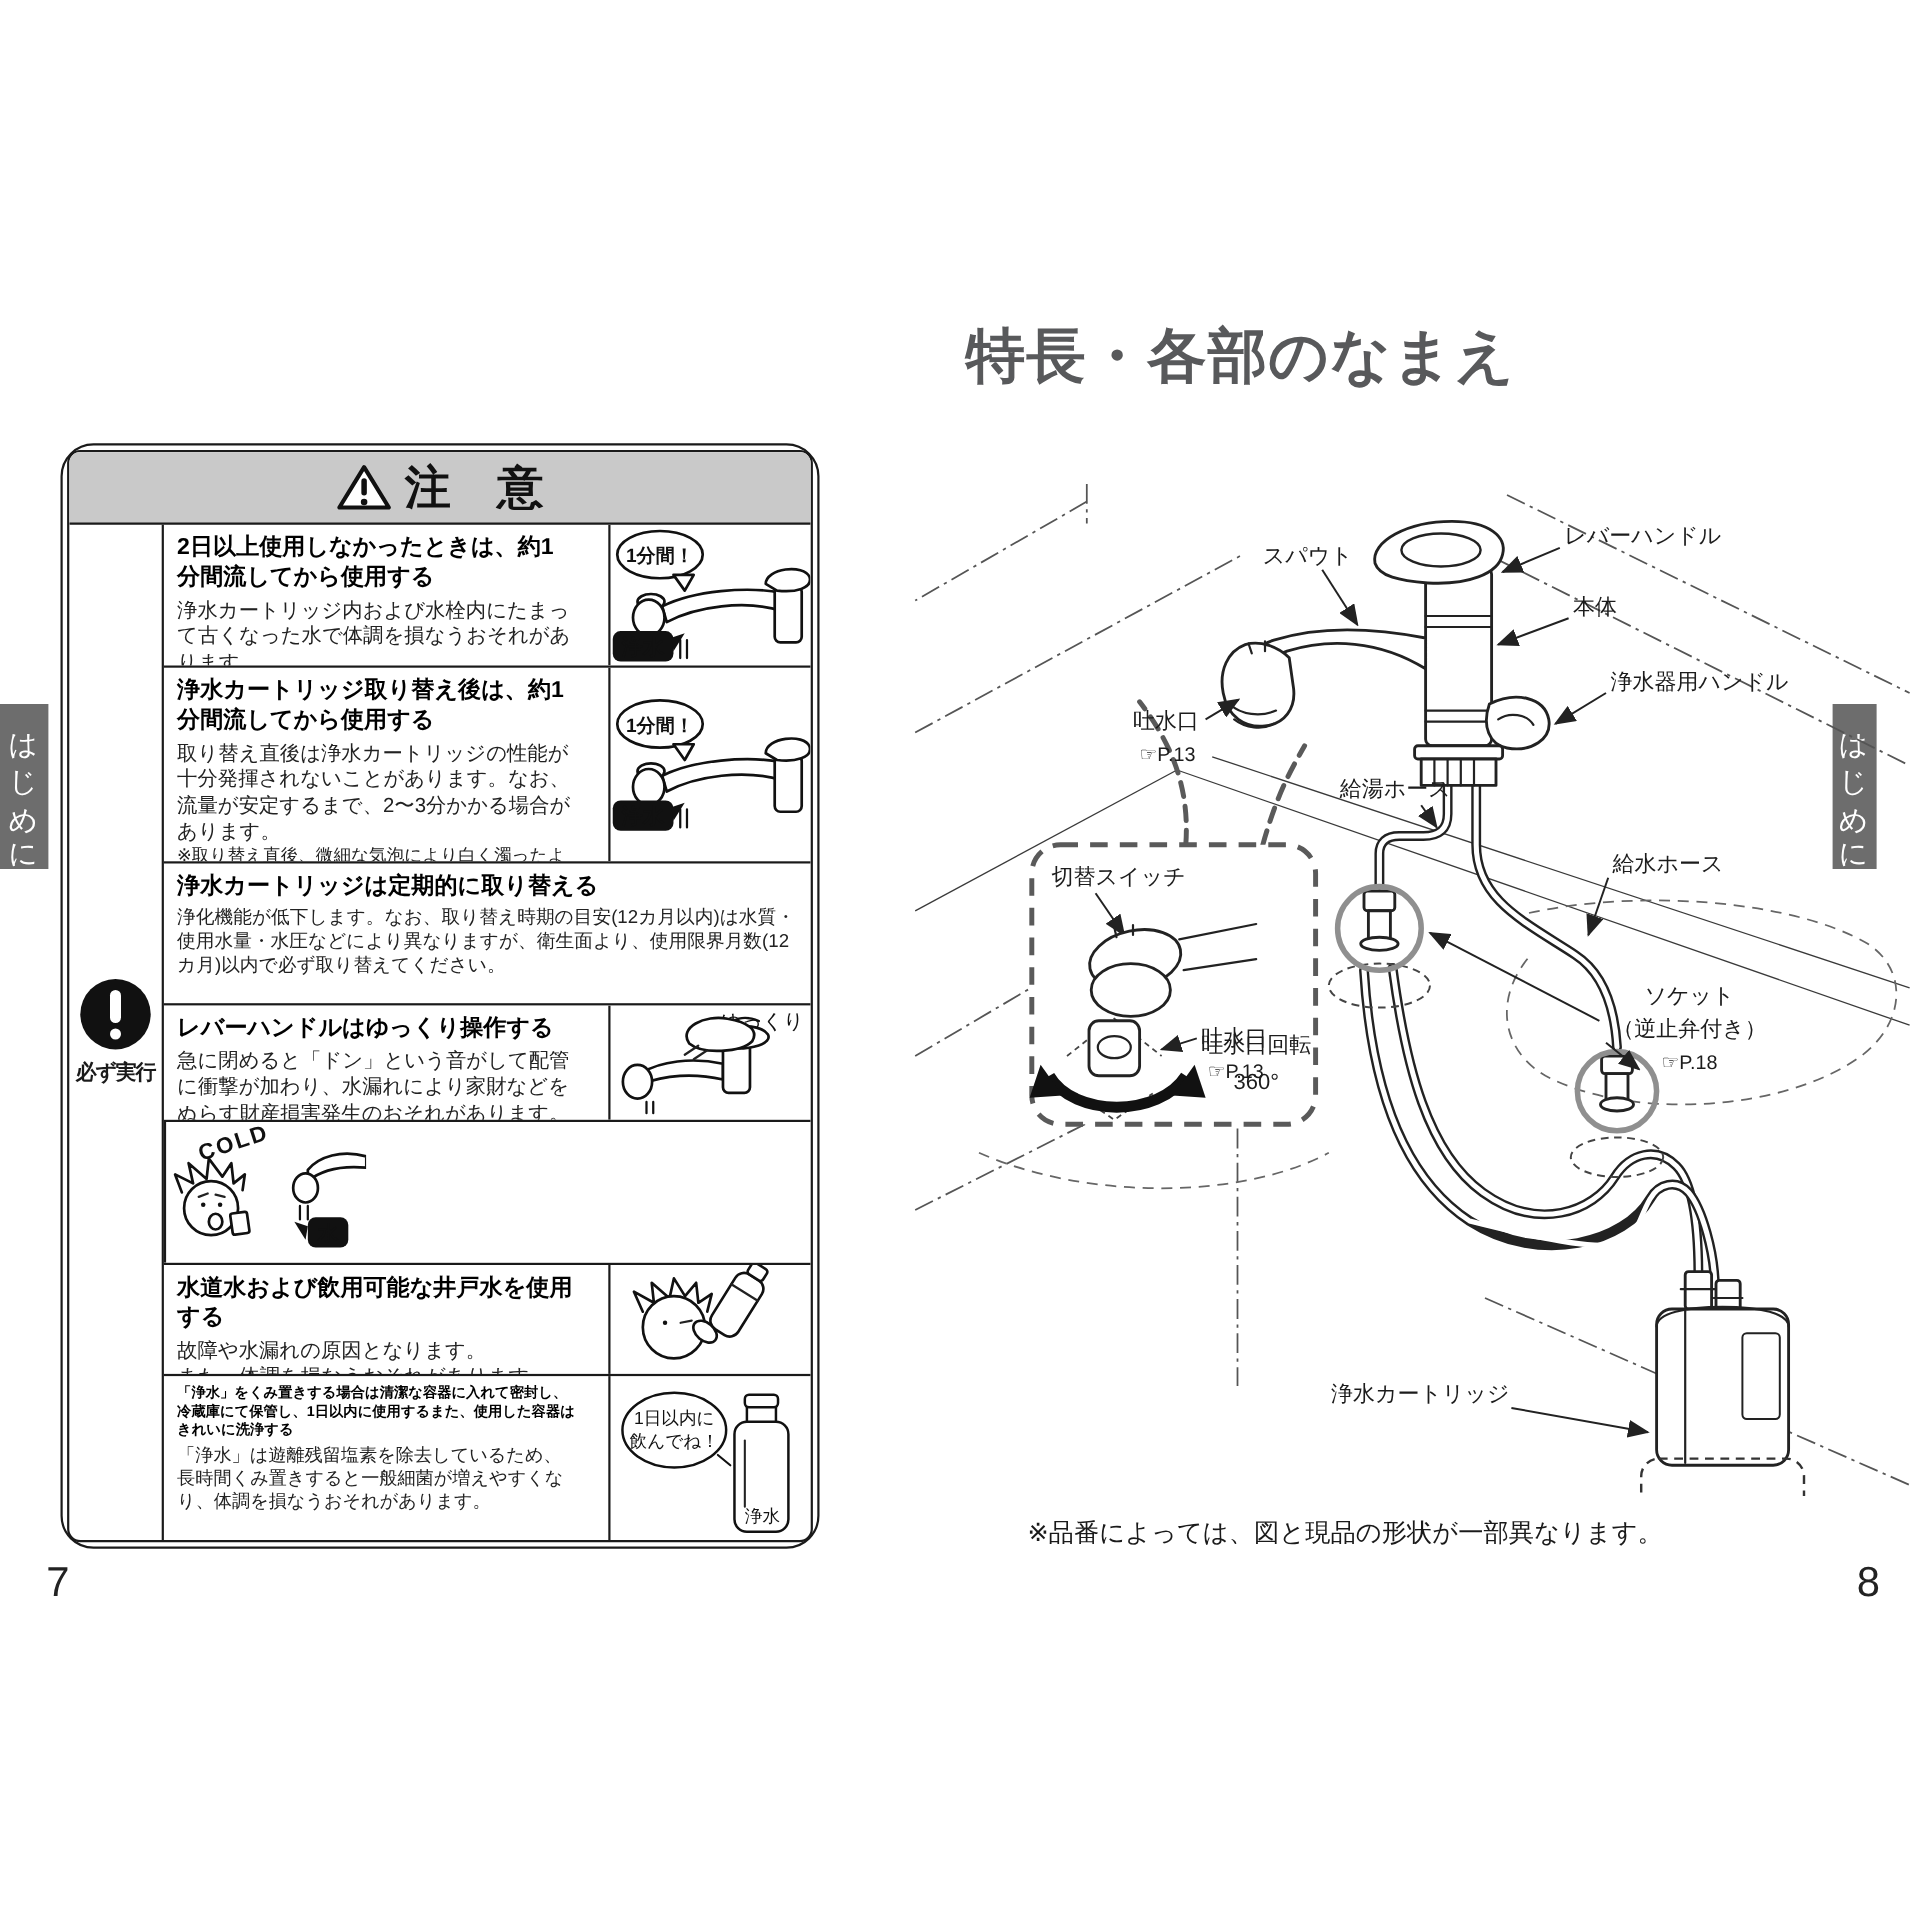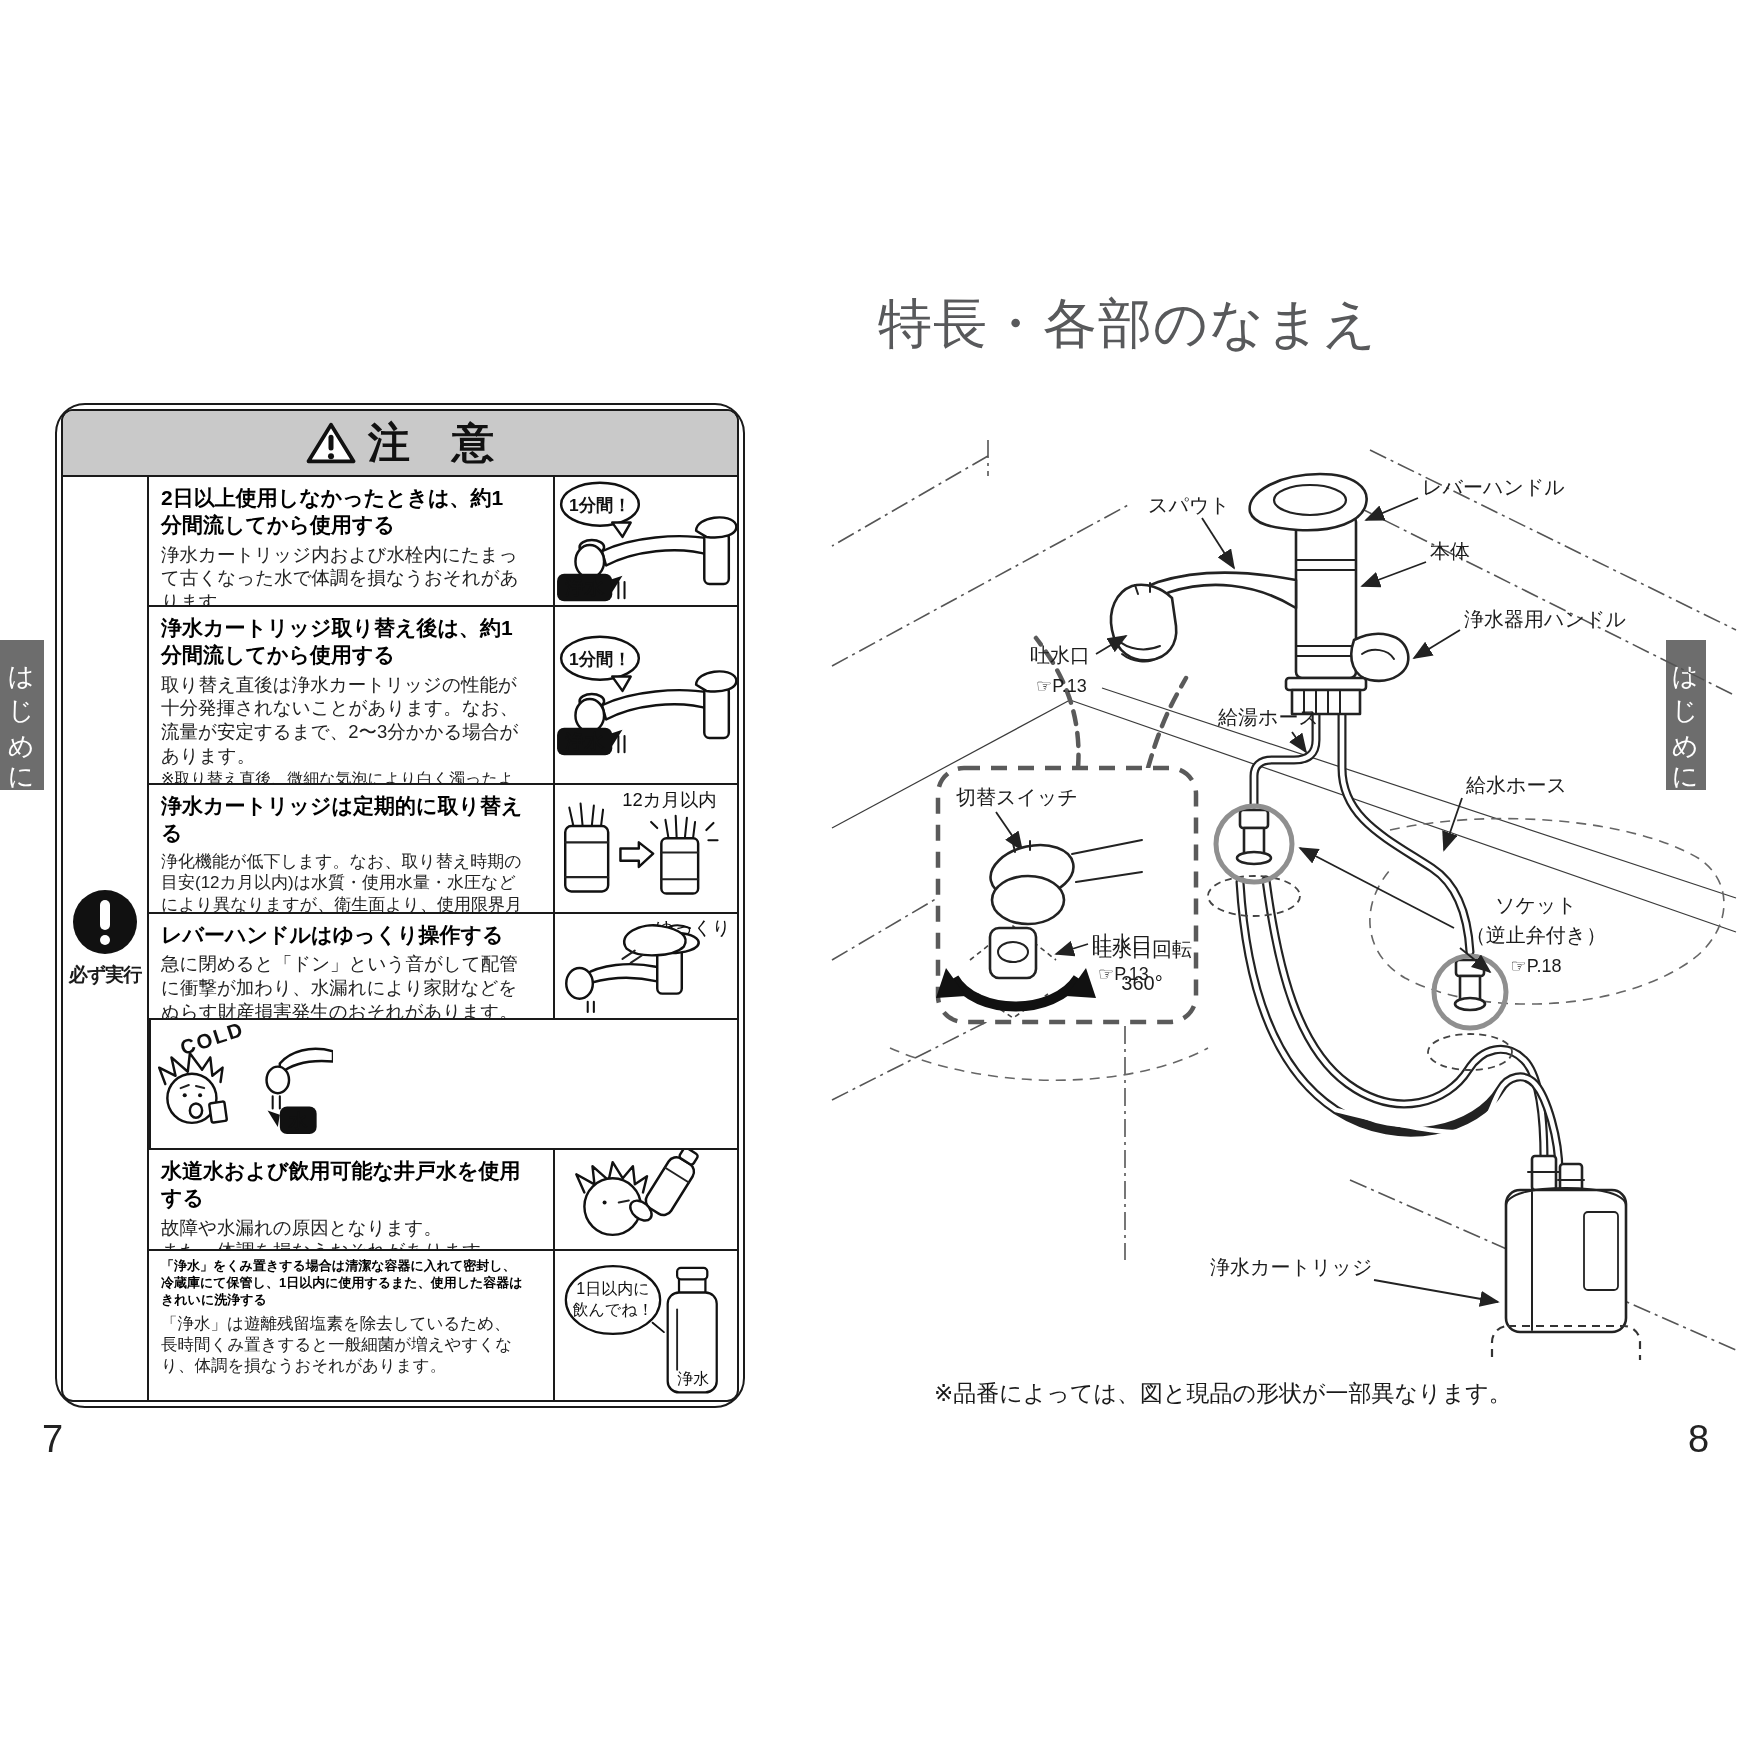--- a/index.html
+++ b/index.html
@@ -42,21 +42,21 @@
   .row-body{font-size:18.5px;line-height:1.28;color:#222;margin-top:4px;}
   .row-note{font-size:16px;line-height:1.25;color:#222;margin-top:2px;}
   .badge{display:inline-block;background:#111;color:#fff;border-radius:6px;
          padding:0 5px 1px 5px;font-weight:bold;line-height:1.15;}
   .fig-svg{position:absolute;left:0;top:0;width:100%;height:100%;}
   .ln{fill:#fff;stroke:#111;stroke-width:2.4;stroke-linejoin:round;stroke-linecap:round;}
   .st{fill:none;stroke:#111;stroke-width:2;stroke-linecap:round;}
   .txt{fill:#111;stroke:none;font-family:"Liberation Sans","DejaVu Sans",sans-serif;}
 
   
-  #feat-title{position:absolute;left:878px;top:288px;font-size:54px;font-weight:400;
+  #feat-title{position:absolute;left:878px;top:288px;font-size:54px;font-weight:700;
               color:#58595b;letter-spacing:1px;}
   #feat-footnote{position:absolute;left:934px;top:1378px;font-size:23px;color:#1a1a1a;}
   #diagram{position:absolute;left:830px;top:400px;}
   .cd{fill:none;stroke:#555;stroke-width:1.6;stroke-dasharray:18 5 3 5;}
   .cs{fill:none;stroke:#3a3a3a;stroke-width:1.2;}
   .cb{fill:none;stroke:#666;stroke-width:1.6;stroke-dasharray:10 7;}
   .cb2{fill:none;stroke:#444;stroke-width:1.8;stroke-dasharray:7 5;}
   .ic{fill:none;stroke:#5a5a5a;stroke-width:4.5;stroke-dasharray:13 9;stroke-linecap:round;}
   .fw{fill:#fff;stroke:#222;stroke-width:2.6;stroke-linejoin:round;stroke-linecap:round;}
   .fl{fill:none;stroke:#222;stroke-width:2;stroke-linecap:round;}
@@ -141,21 +141,21 @@
                 <ellipse class="ln" cx="36" cy="68" rx="12" ry="7"></ellipse>
                 <ellipse class="ln" cx="34" cy="82" rx="14" ry="16"></ellipse>
                 <path class="st" d="M62,102 v16 M68,102 v16"></path>
                 <rect x="2" y="94" width="54" height="27" rx="7" fill="#111"></rect>
                 <polygon points="54,100 66,96 56,112" fill="#111"></polygon>
                 <text class="txt" x="29" y="114" text-anchor="middle" font-size="19" font-weight="bold" fill="#fff">浄水</text>
               </svg>
             </div>
           </div>
 
-          <div class="ct-row" style="height:127px;">
+          <div class="ct-row" style="height:127px;flex-direction:column;">
             <div class="ct-text">
               <div class="row-title">浄水カートリッジは定期的に取り替える</div>
               <div class="row-body" style="font-size:17px;">浄化機能が低下します。なお、取り替え時期の目安(12カ月以内)は水質・使用水量・水圧などにより異なりますが、衛生面より、使用限界月数(12カ月)以内で必ず取り替えてください。</div>
             </div>
             <div class="ct-fig">
               <svg class="fig-svg" viewBox="0 0 178 124">
                 <text class="txt" x="112" y="20" text-anchor="middle" font-size="18">12カ月以内</text>
                 <path class="st" d="M18,40 L14,22 M27,40 L25,18 M36,40 L38,20 M45,40 L47,24"></path>
                 <rect class="ln" x="10" y="40" width="42" height="64" rx="6"></rect>
                 <path class="fl" d="M10,56 h42 M10,90 h42"></path>

